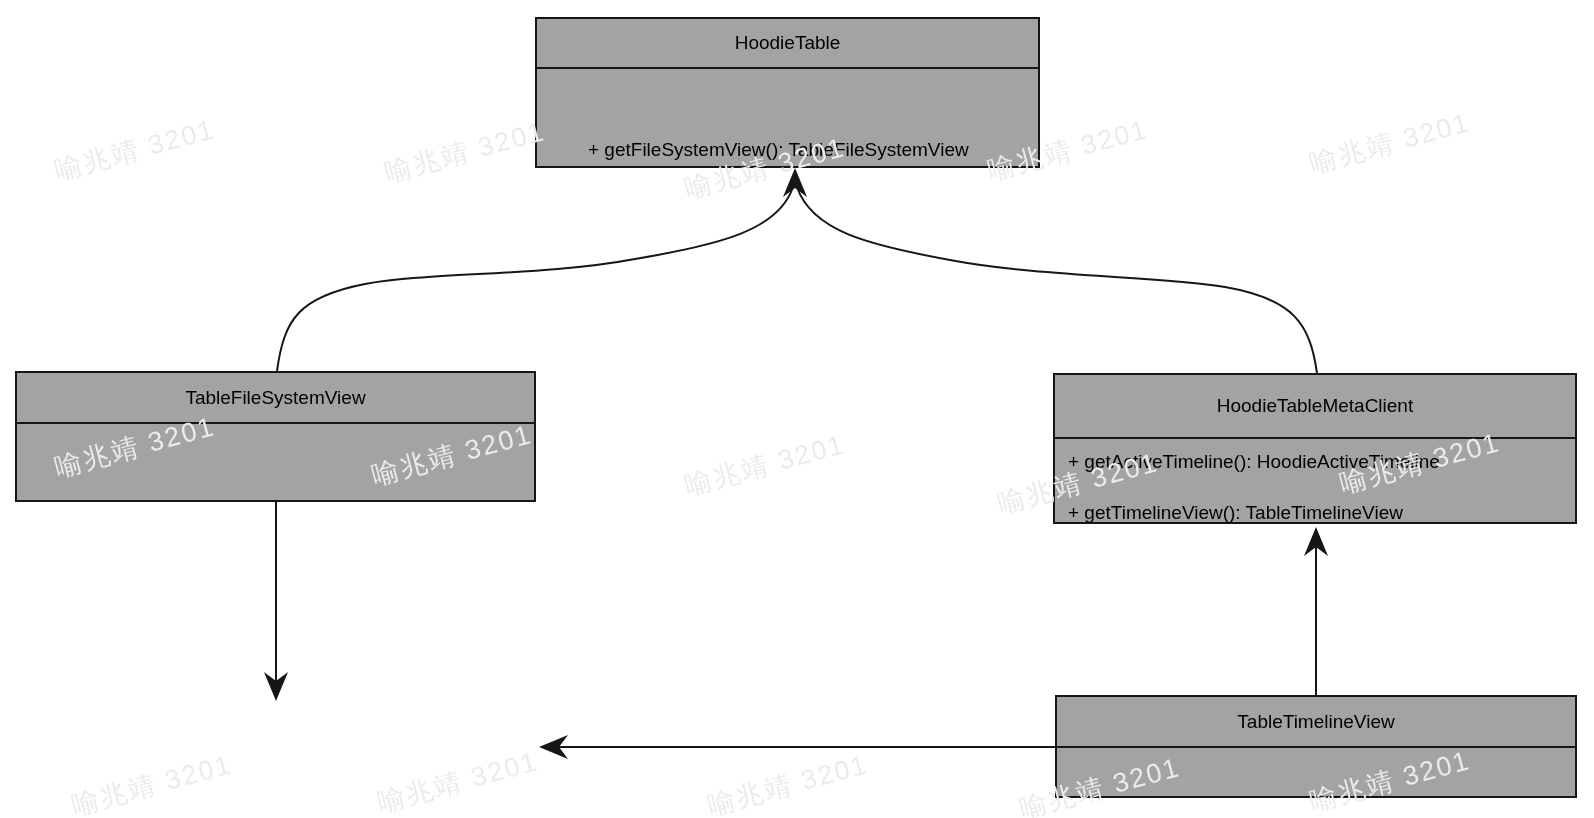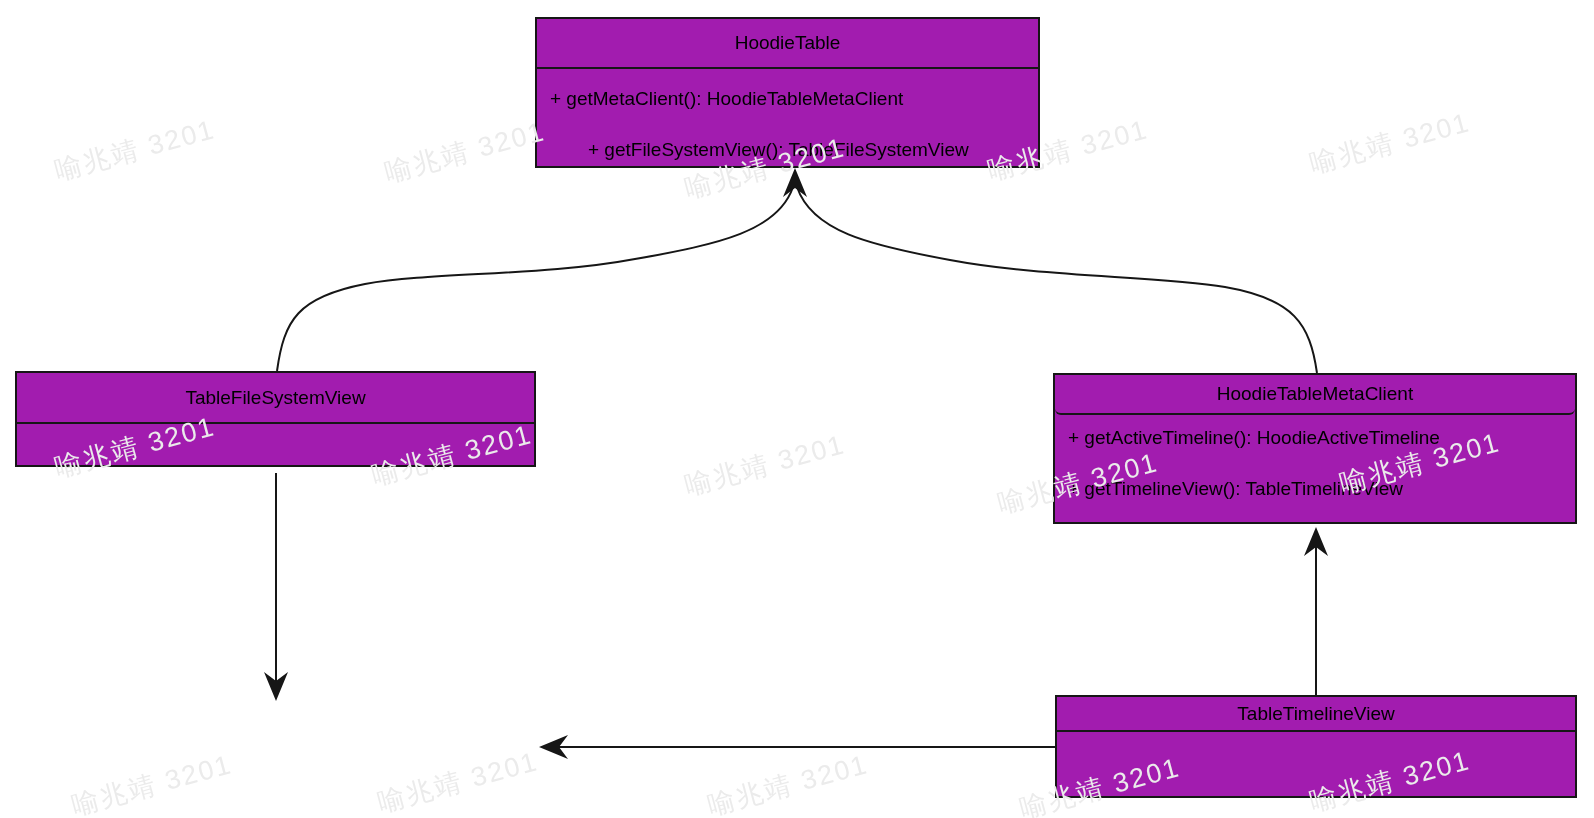--- a/index.html
+++ b/index.html
@@ -15,21 +15,21 @@
     overflow: hidden;
   }
   .edges {
     position: absolute;
     left: 0; top: 0;
     width: 1594px; height: 818px;
   }
   .uml-class {
     position: absolute;
     border: 2px solid #161616;
-    background: #a21caf;
+    background: #a3a3a3;
     box-sizing: border-box;
     color: #000000;
   }
   .uml-title {
     display: flex;
     align-items: center;
     justify-content: center;
     border-bottom: 2px solid #161616;
     box-sizing: border-box;
     font-size: 19px;
@@ -62,36 +62,36 @@
     user-select: none;
   }
 
   
   #box-hoodietable           { left: 535px;  top: 17px;  width: 505px; height: 151px; }
   #box-hoodietable .uml-title{ height: 50px; }
   #box-hoodietable .uml-body { height: 99px; }
   #box-hoodietable .m0 { top: 18px; }
   #box-hoodietable .m1 { top: 69px; margin-left: 38px; }
 
-  #box-tablefilesystemview            { left: 15px;  top: 371px; width: 521px; height: 96px; }
+  #box-tablefilesystemview            { left: 15px;  top: 371px; width: 521px; height: 131px; }
   #box-tablefilesystemview .uml-title { height: 51px; }
   #box-tablefilesystemview .uml-body  { height: 47px; }
 
   #box-hoodietablemetaclient            { left: 1053px; top: 373px; width: 524px; height: 151px; }
-  #box-hoodietablemetaclient .uml-title { height: 40px; border-radius: 6px; }
+  #box-hoodietablemetaclient .uml-title { height: 64px; }
   #box-hoodietablemetaclient .uml-body  { height: 98px; }
   #box-hoodietablemetaclient .m0 { top: 11px; }
   #box-hoodietablemetaclient .m1 { top: 62px; }
 
   #box-embeddedtimelineservice            { left: 15px;  top: 702px; width: 522px; height: 94px; }
   #box-embeddedtimelineservice .uml-title { height: 49px; }
   #box-embeddedtimelineservice .uml-body  { height: 41px; }
 
   #box-tabletimelineview            { left: 1055px; top: 695px; width: 522px; height: 103px; }
-  #box-tabletimelineview .uml-title { height: 35px; }
+  #box-tabletimelineview .uml-title { height: 51px; }
   #box-tabletimelineview .uml-body  { height: 48px; }
 </style>
 </head>
 <body>
 
 <div class="canvas">
 
   <svg class="edges" viewBox="0 0 1594 818" xmlns="http://www.w3.org/2000/svg">
     <g stroke="#161616" stroke-width="2" fill="none">
       <path d="M 277 371 C 284 320, 298 297, 365 284 C 432 272, 545 276, 635 259 C 720 244, 778 231, 793 187"></path>
@@ -104,21 +104,20 @@
       <path d="M 795 168 L 783 197 L 795 188 L 807 197 Z"></path>
       <path d="M 276 701 L 264 672 L 276 681 L 288 672 Z"></path>
       <path d="M 1316 527 L 1304 556 L 1316 547 L 1328 556 Z"></path>
       <path d="M 539 747 L 568 735 L 559 747 L 568 759 Z"></path>
     </g>
   </svg>
 
   <div class="uml-class" id="box-hoodietable">
     <div class="uml-title">HoodieTable</div>
     <div class="uml-body">
-      <div class="uml-method m0">+ getMetaClient(): HoodieTableMetaClient</div>
       <div class="uml-method m1">+ getFileSystemView(): TableFileSystemView</div>
     </div>
   </div>
 
   <div class="uml-class" id="box-tablefilesystemview">
     <div class="uml-title">TableFileSystemView</div>
     <div class="uml-body"></div>
   </div>
 
   <div class="uml-class" id="box-hoodietablemetaclient">

